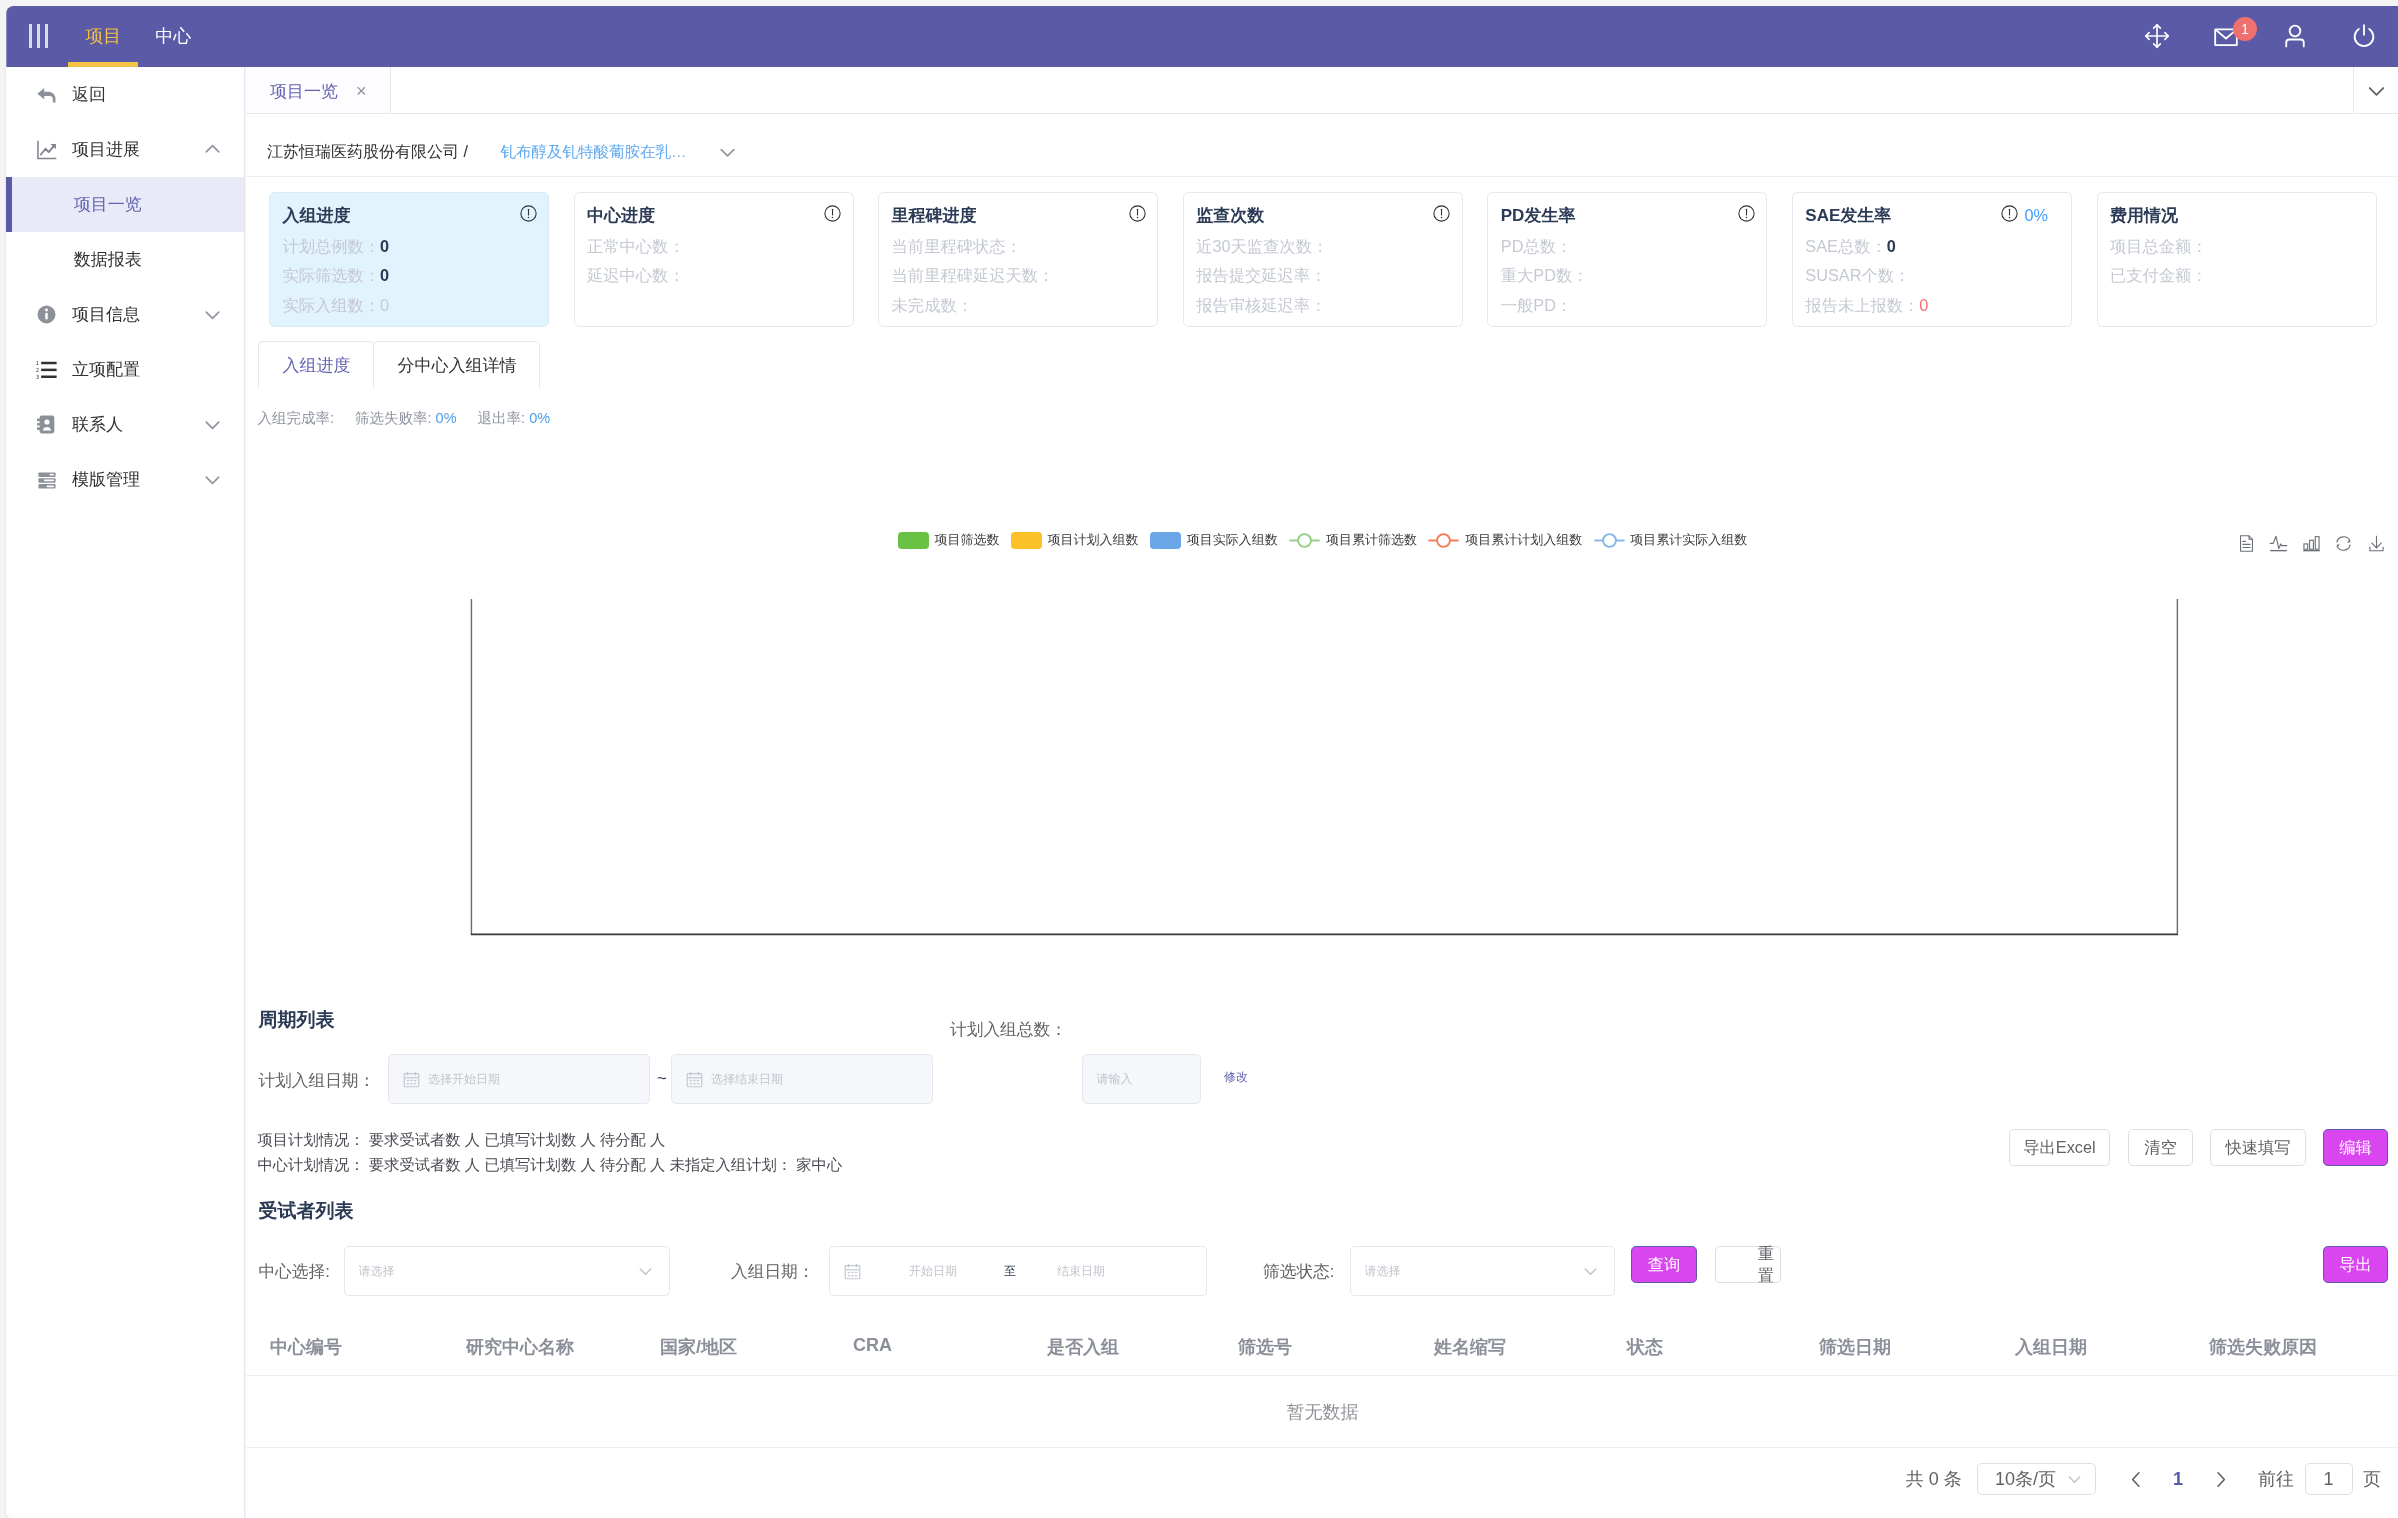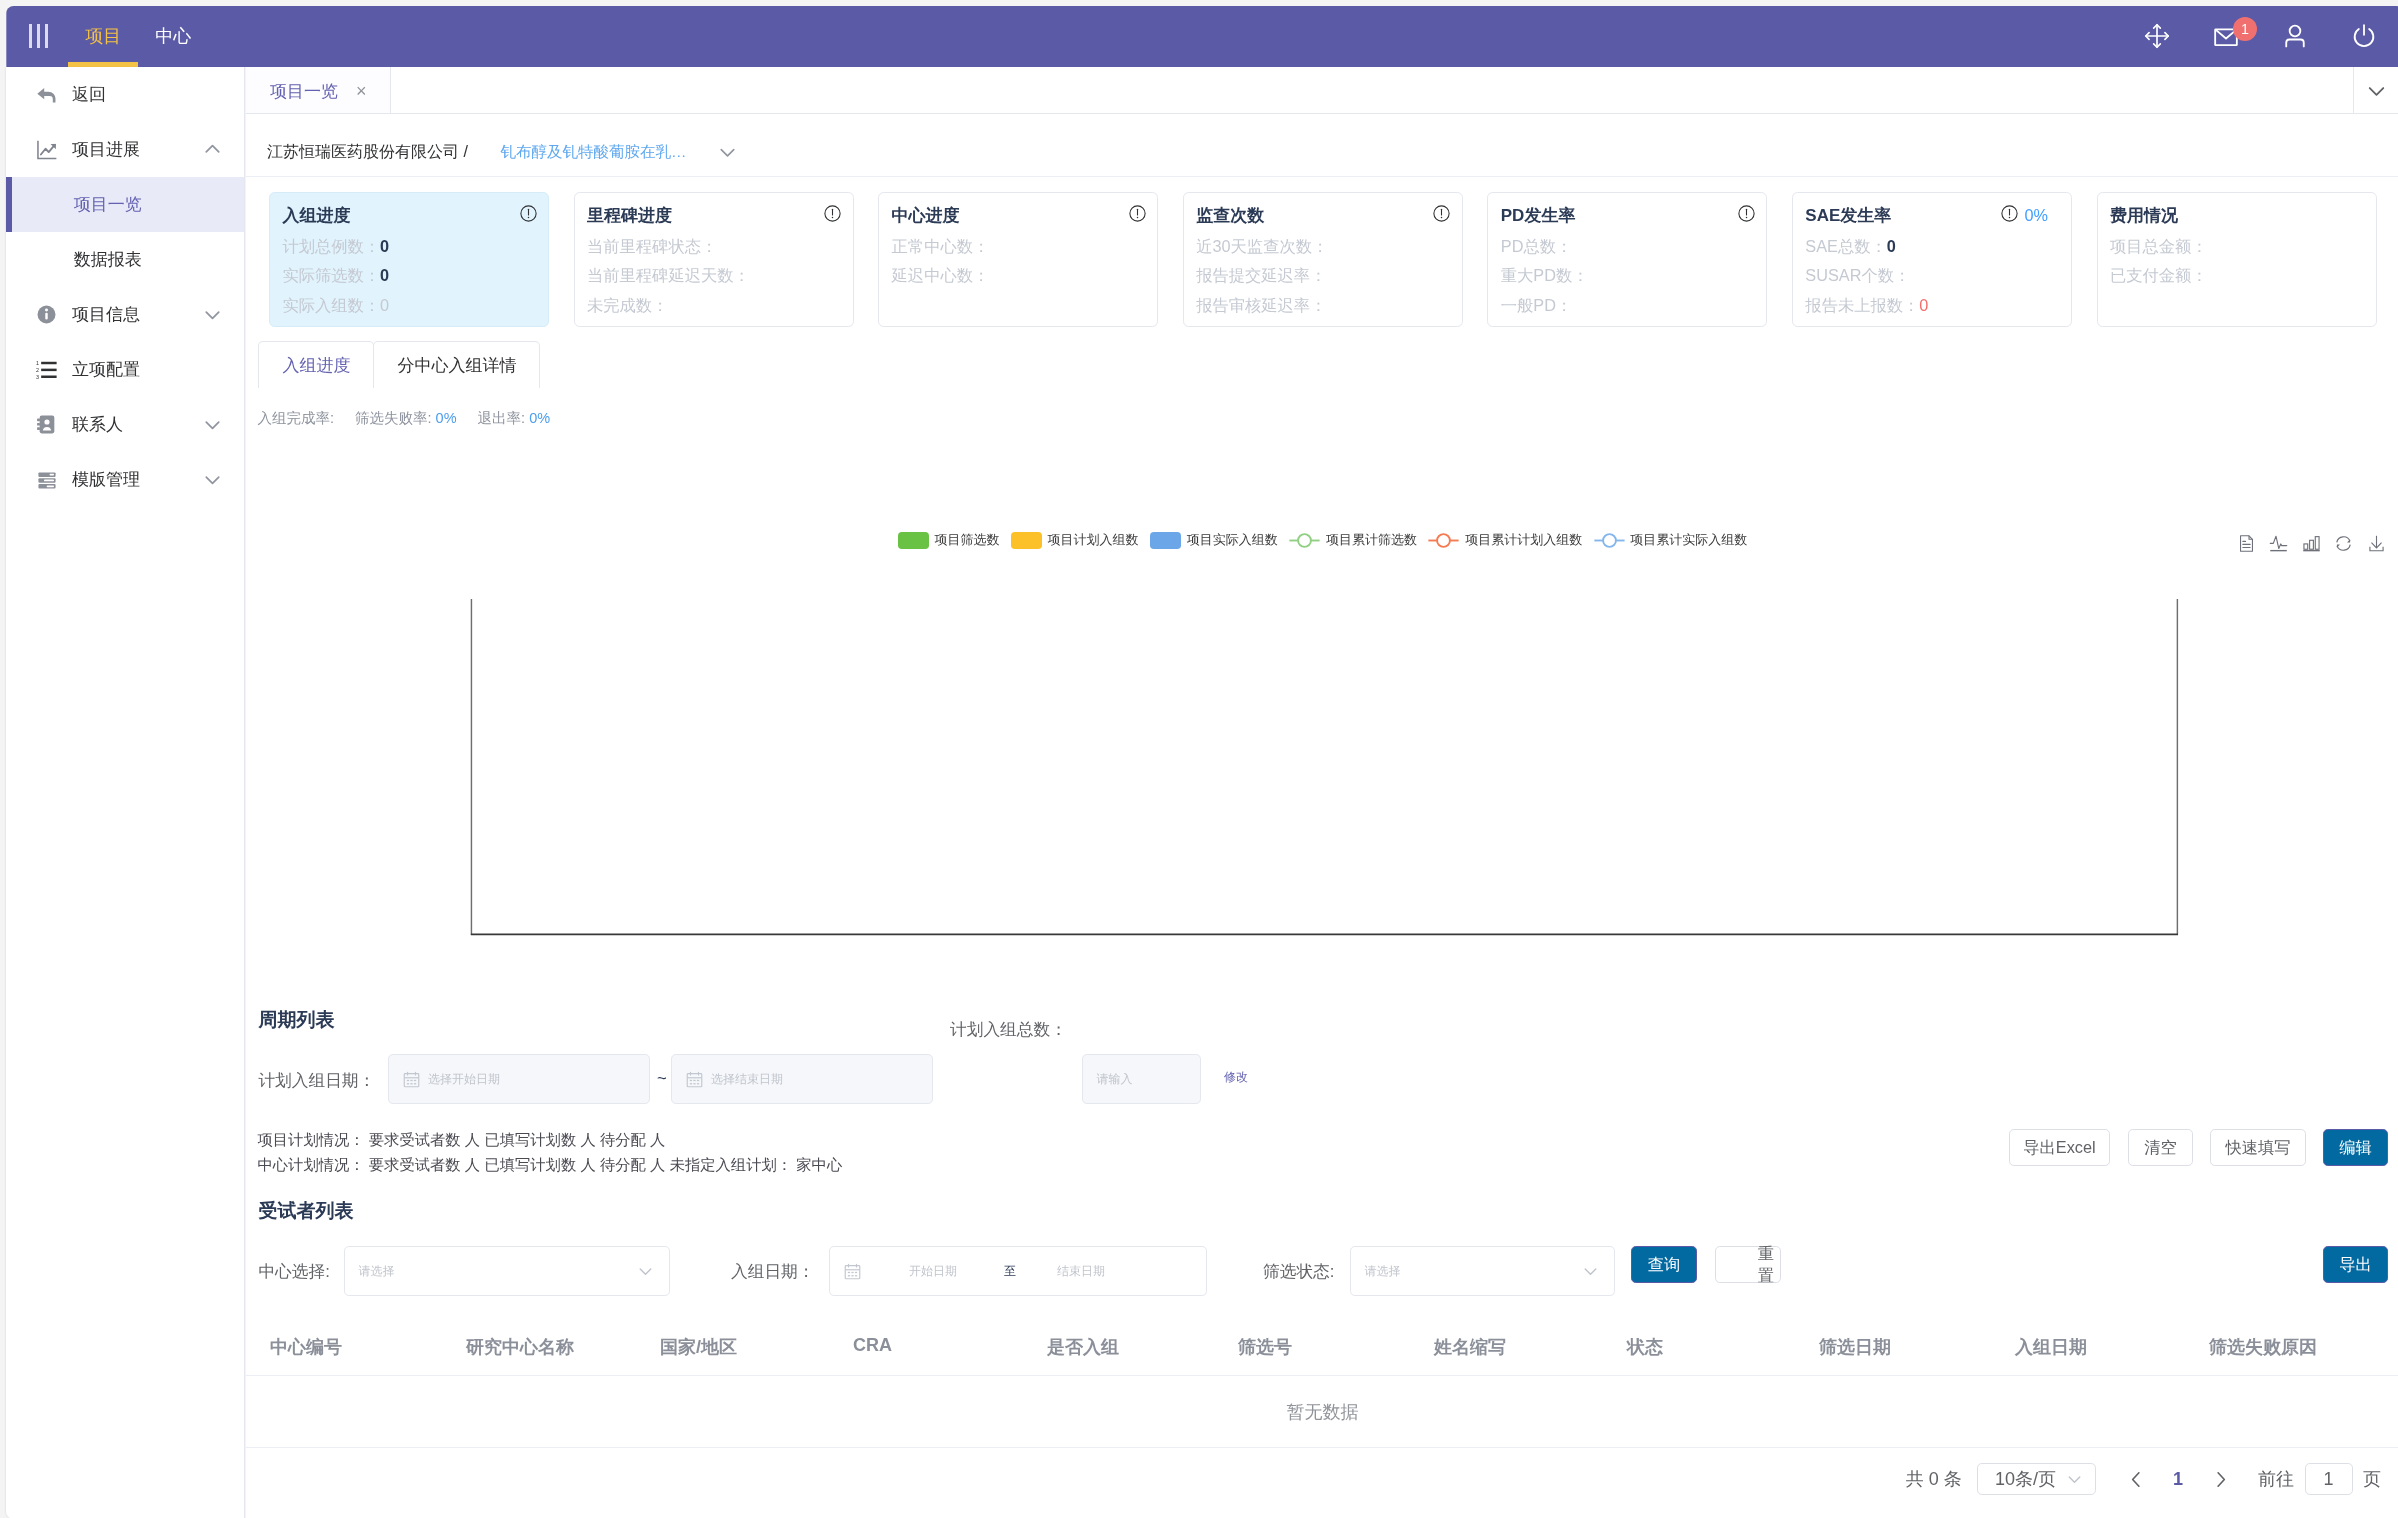--- a/index.html
+++ b/index.html
@@ -142,21 +142,21 @@
   .inp .caret { position: absolute; right: 13.4px; display: flex; }
   .tilde { position: absolute; color: #2b3a55; font-size: 16.7px; }
   .linkbtn { position: absolute; color: #6462b0; cursor: pointer; font-size: 12px; }
   .planinfo { position: absolute; font-size: 15.3px; color: #4a4a52; line-height: 25px; }
   .btn {
     position: absolute;
     border: 1px solid #dcdfe6; border-radius: 4.8px; background: #fff; color: #606266;
     font-size: 16.3px; height: 37px; display: flex; align-items: center; justify-content: center; cursor: pointer;
     font-family: "Liberation Sans", sans-serif; padding: 0;
   }
-  .btn.primary { background: #0369a1; border-color: #5b5aa6; color: #fff; }
+  .btn.primary { background: #d946ef; border-color: #5b5aa6; color: #fff; }
 
   
   .thead { position: absolute; left: 0; width: 2153px; border-bottom: 1px solid #ebeef5; height: 60px; font-size: 18px; color: #8b8f99; font-weight: bold; }
   .thead div { position: absolute; top: 19px; }
   .empty { position: absolute; left: 0; width: 2153px; text-align: center; color: #909399; font-size: 18px; }
   .tfoot-line { position: absolute; left: 0; width: 2153px; height: 1px; background: #ebeef5; }
   .pager { position: absolute; display: flex; align-items: center; font-size: 18px; color: #606266; }
   .psize { margin-left: 15.3px; width: 119px; height: 32.5px; border: 1px solid #dcdfe6; border-radius: 4.8px; display: flex; align-items: center; padding: 0 11.5px 0 17px; cursor: pointer; position: relative; }
   .psize .caret { position: absolute; right: 9.6px; display: flex; }
   .pgbtn { width: 42px; height: 38px; display: flex; align-items: center; justify-content: center; cursor: pointer; }
@@ -343,44 +343,44 @@
                 <path d="M12.5 6.2 L12.5 14.6" stroke-linecap="round"></path>
                 <circle cx="12.5" cy="18.3" r="1.1" fill="#303133" stroke="none"></circle>
               </svg></span>
         </div>
         <div class="card-row"><span>计划总例数：</span><b>0</b></div>
         <div class="card-row"><span>实际筛选数：</span><b>0</b></div>
         <div class="card-row"><span>实际入组数：</span><span class="zero-grey">0</span></div>
       </div>
 
       <div class="card">
+        <div class="card-title">中心进度</div>
+        <div class="card-warn">
+          <span><svg width="17" height="17" viewBox="0 0 25 25" fill="none" stroke="#303133" stroke-width="1.6">
+                <circle cx="12.5" cy="12.5" r="11.2"></circle>
+                <path d="M12.5 6.2 L12.5 14.6" stroke-linecap="round"></path>
+                <circle cx="12.5" cy="18.3" r="1.1" fill="#303133" stroke="none"></circle>
+              </svg></span>
+        </div>
+        <div class="card-row"><span>正常中心数：</span></div>
+        <div class="card-row"><span>延迟中心数：</span></div>
+      </div>
+
+      <div class="card">
         <div class="card-title">里程碑进度</div>
         <div class="card-warn">
           <span><svg width="17" height="17" viewBox="0 0 25 25" fill="none" stroke="#303133" stroke-width="1.6">
                 <circle cx="12.5" cy="12.5" r="11.2"></circle>
                 <path d="M12.5 6.2 L12.5 14.6" stroke-linecap="round"></path>
                 <circle cx="12.5" cy="18.3" r="1.1" fill="#303133" stroke="none"></circle>
               </svg></span>
         </div>
         <div class="card-row"><span>当前里程碑状态：</span></div>
         <div class="card-row"><span>当前里程碑延迟天数：</span></div>
         <div class="card-row"><span>未完成数：</span></div>
-      </div>
-
-      <div class="card">
-        <div class="card-title">中心进度</div>
-        <div class="card-warn">
-          <span><svg width="17" height="17" viewBox="0 0 25 25" fill="none" stroke="#303133" stroke-width="1.6">
-                <circle cx="12.5" cy="12.5" r="11.2"></circle>
-                <path d="M12.5 6.2 L12.5 14.6" stroke-linecap="round"></path>
-                <circle cx="12.5" cy="18.3" r="1.1" fill="#303133" stroke="none"></circle>
-              </svg></span>
-        </div>
-        <div class="card-row"><span>正常中心数：</span></div>
-        <div class="card-row"><span>延迟中心数：</span></div>
       </div>
 
       <div class="card">
         <div class="card-title">监查次数</div>
         <div class="card-warn">
           <span><svg width="17" height="17" viewBox="0 0 25 25" fill="none" stroke="#303133" stroke-width="1.6">
                 <circle cx="12.5" cy="12.5" r="11.2"></circle>
                 <path d="M12.5 6.2 L12.5 14.6" stroke-linecap="round"></path>
                 <circle cx="12.5" cy="18.3" r="1.1" fill="#303133" stroke="none"></circle>
               </svg></span>

